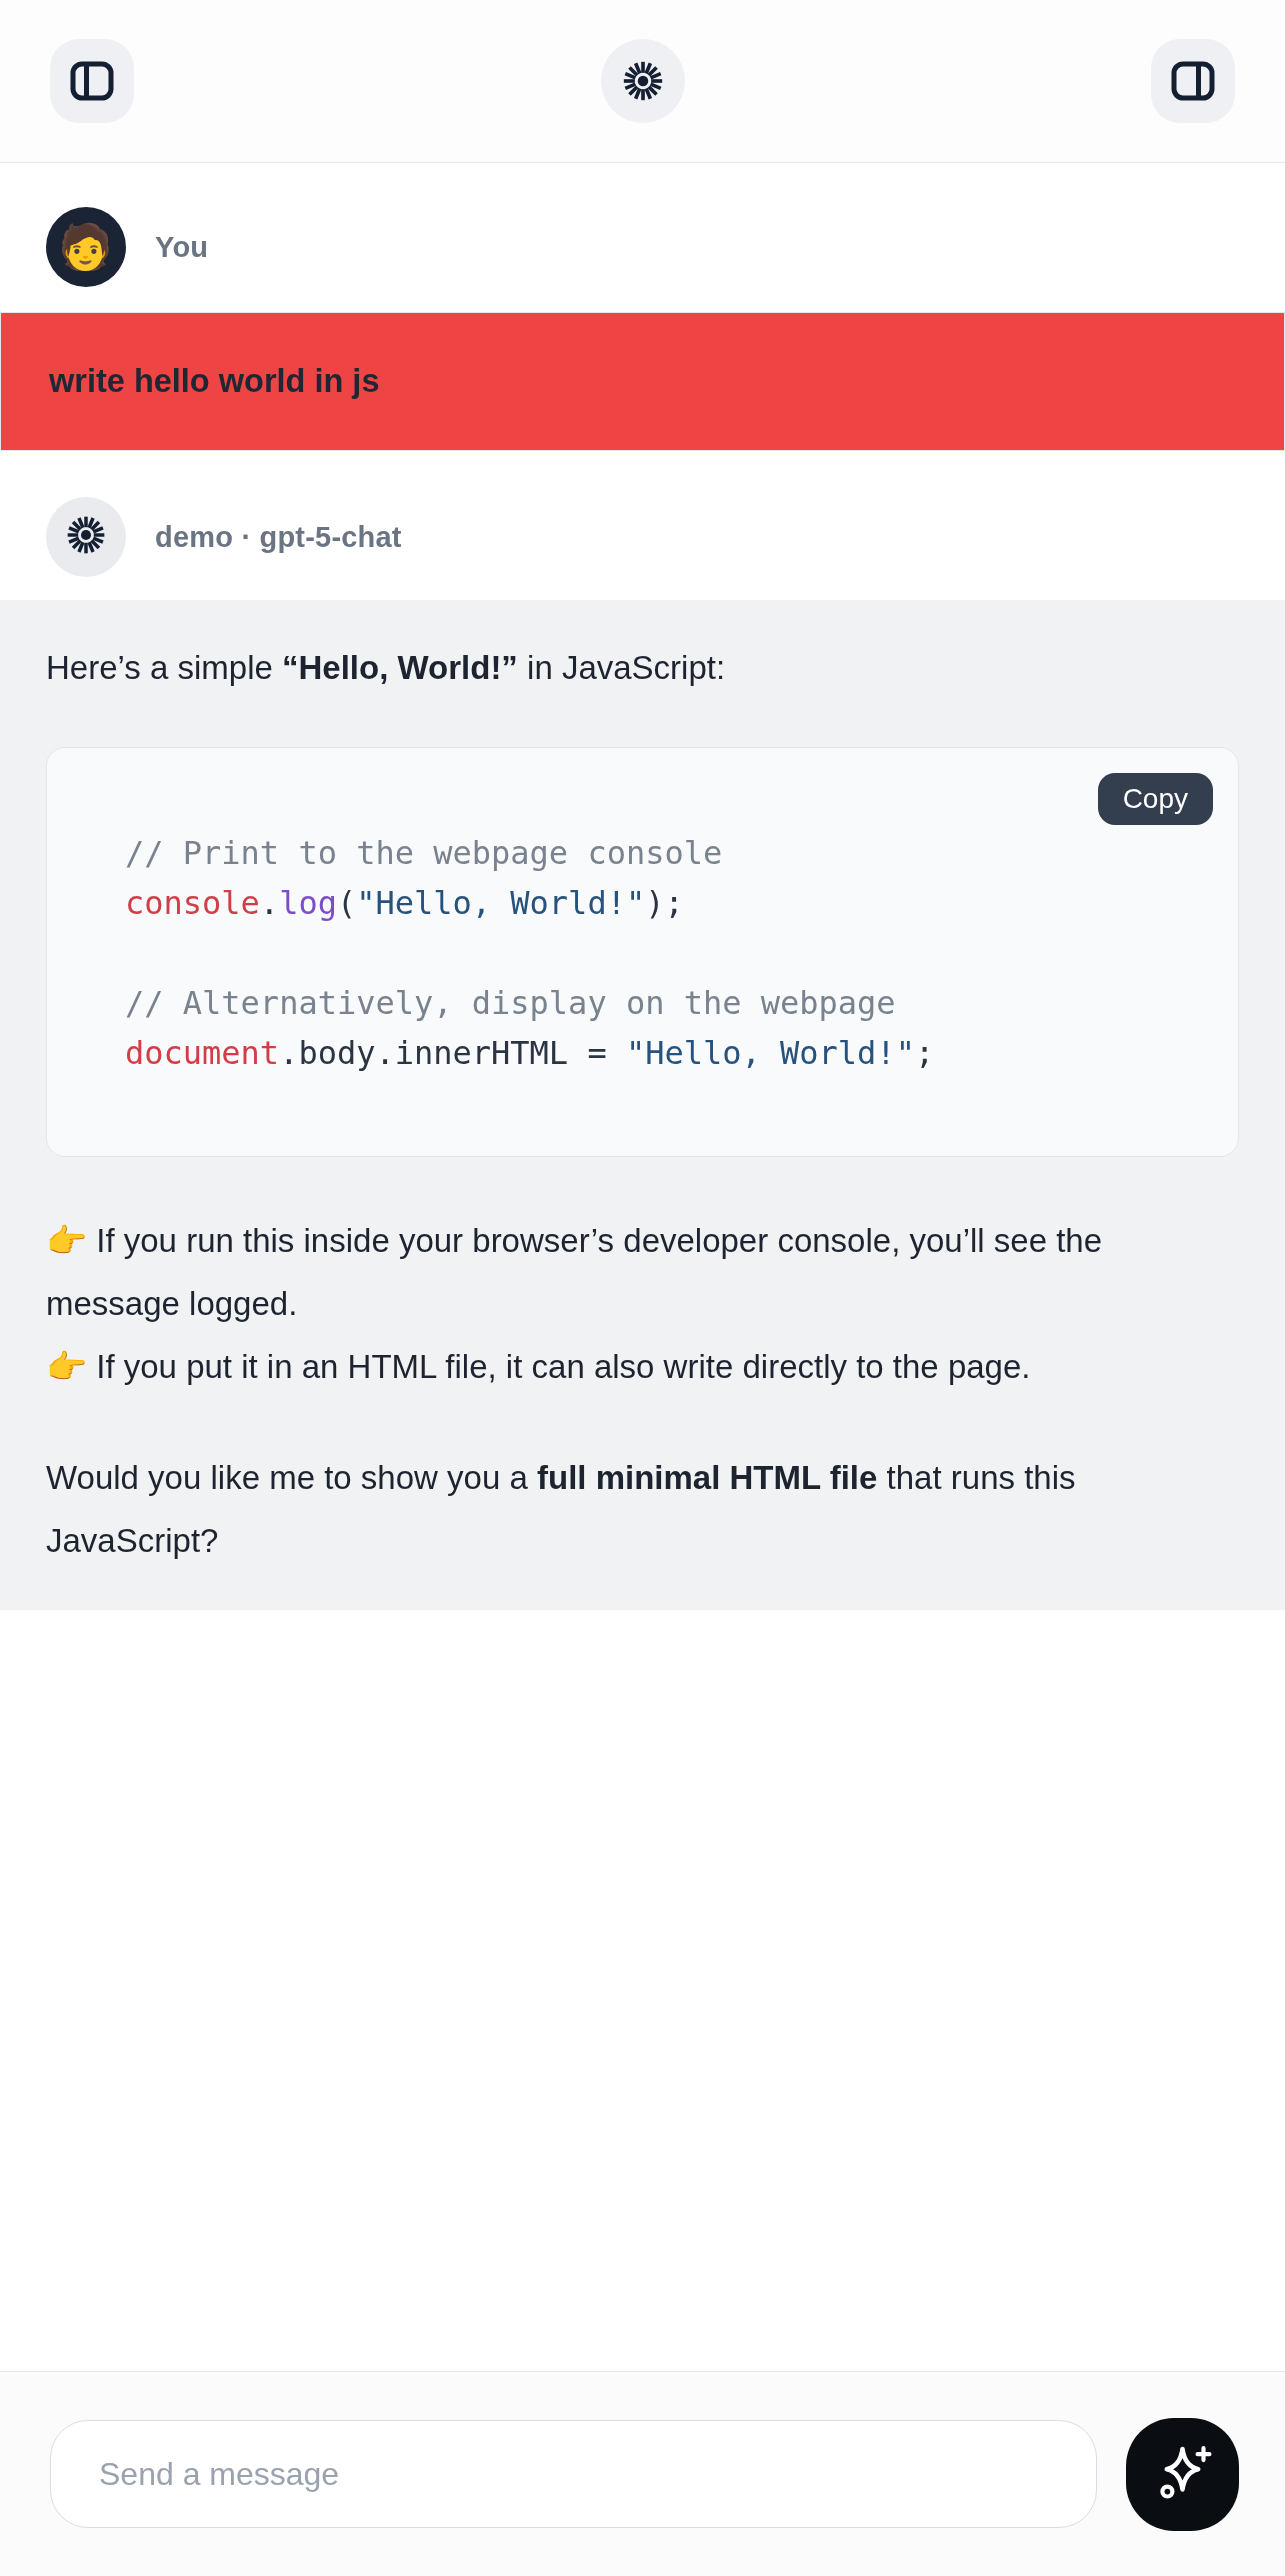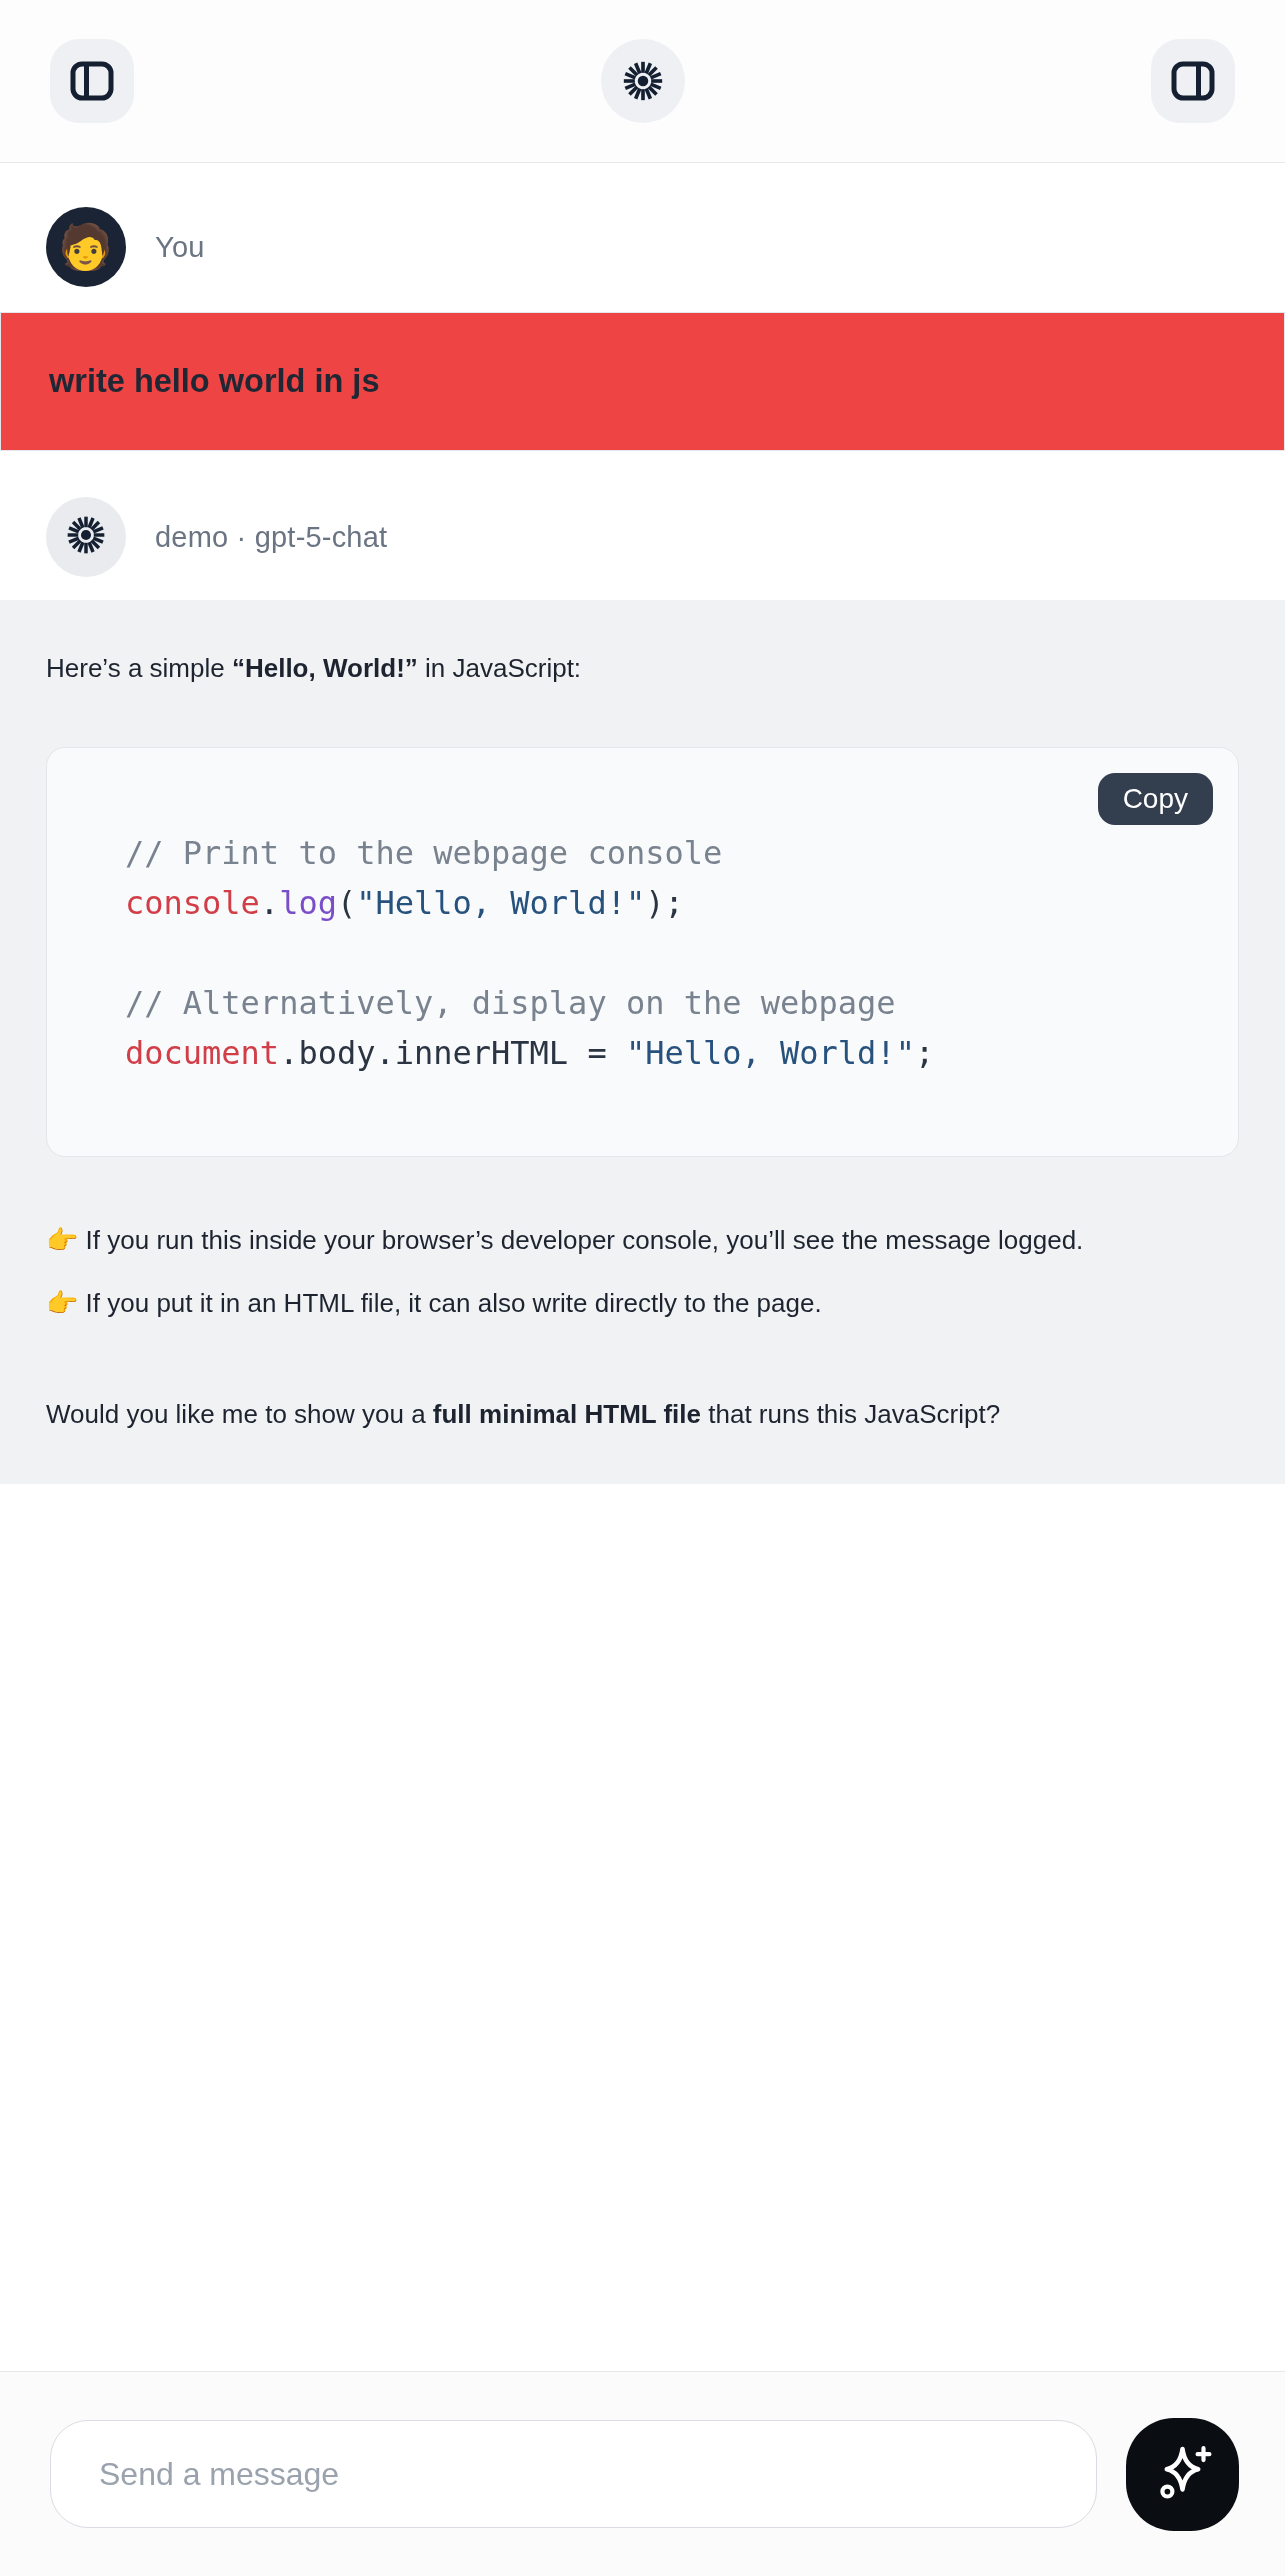--- a/index.html
+++ b/index.html
@@ -24,37 +24,37 @@
   .icon-btn svg { display:block; }
 
   
   .msg-header { display:flex; align-items:center; gap:29px; padding:44px 46px 25px; }
   .avatar {
     width:80px; height:80px; border-radius:50%; flex:0 0 auto;
     display:flex; align-items:center; justify-content:center;
   }
   .avatar-user { background:#1b2435; font-size:44px; line-height:1; }
   .avatar-assistant { background:#e9ebef; }
-  .author { font-size:29px; font-weight:normal; color:#6b7482; letter-spacing:0.2px; }
+  .author { font-size:29px; font-weight:bold; color:#6b7482; letter-spacing:0.2px; }
 
   
   .user-band {
     box-sizing:border-box; background:#ef4444;
     border:1.9px solid #e3e6ea;
     padding:50px 48px;
     font-weight:bold;
   }
   .user-band p { margin:0; font-size:32.5px; color:#1f2734; }
 
   
   .assistant-band {
     box-sizing:border-box; background:#f0f2f4;
     padding:44px 46px 38px; color:#1d2430;
   }
-  .assistant-band p { margin:0; font-size:26px; line-height:48px; }
+  .assistant-band p { margin:0; font-size:33px; line-height:48px; }
   .p2 { line-height:63px !important; }
   .p2.first { margin-top:52px !important; }
   .p3 { margin-top:48px !important; line-height:63px !important; }
   strong { font-weight:bold; }
 
   
   .code-card {
     position:relative; margin-top:55px;
     background:#f9fafb; border:1.9px solid #e4e7ea; border-radius:19px;
   }

